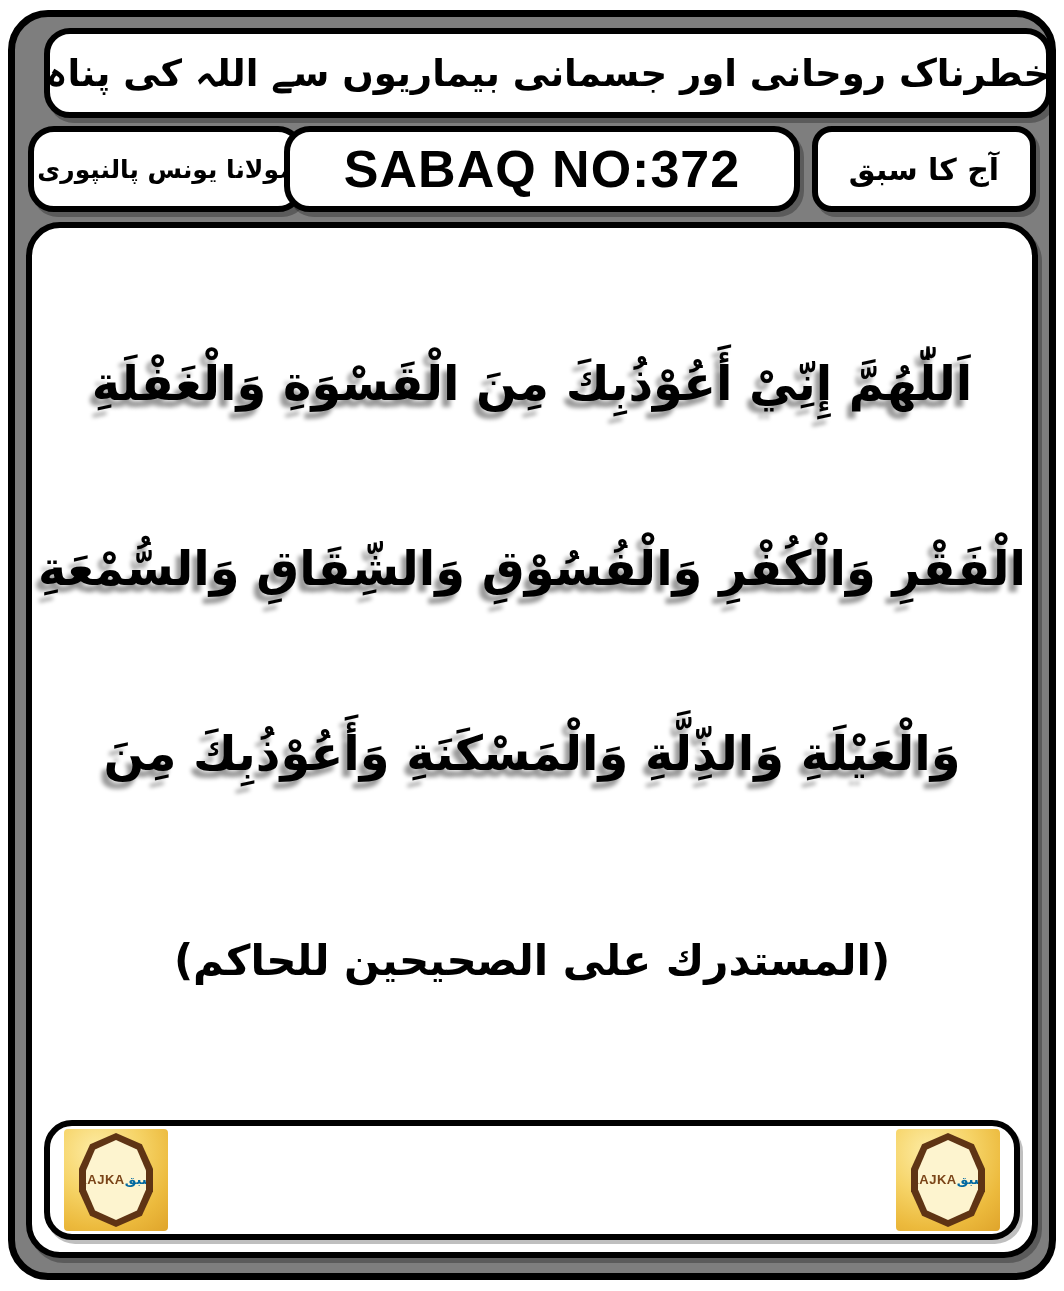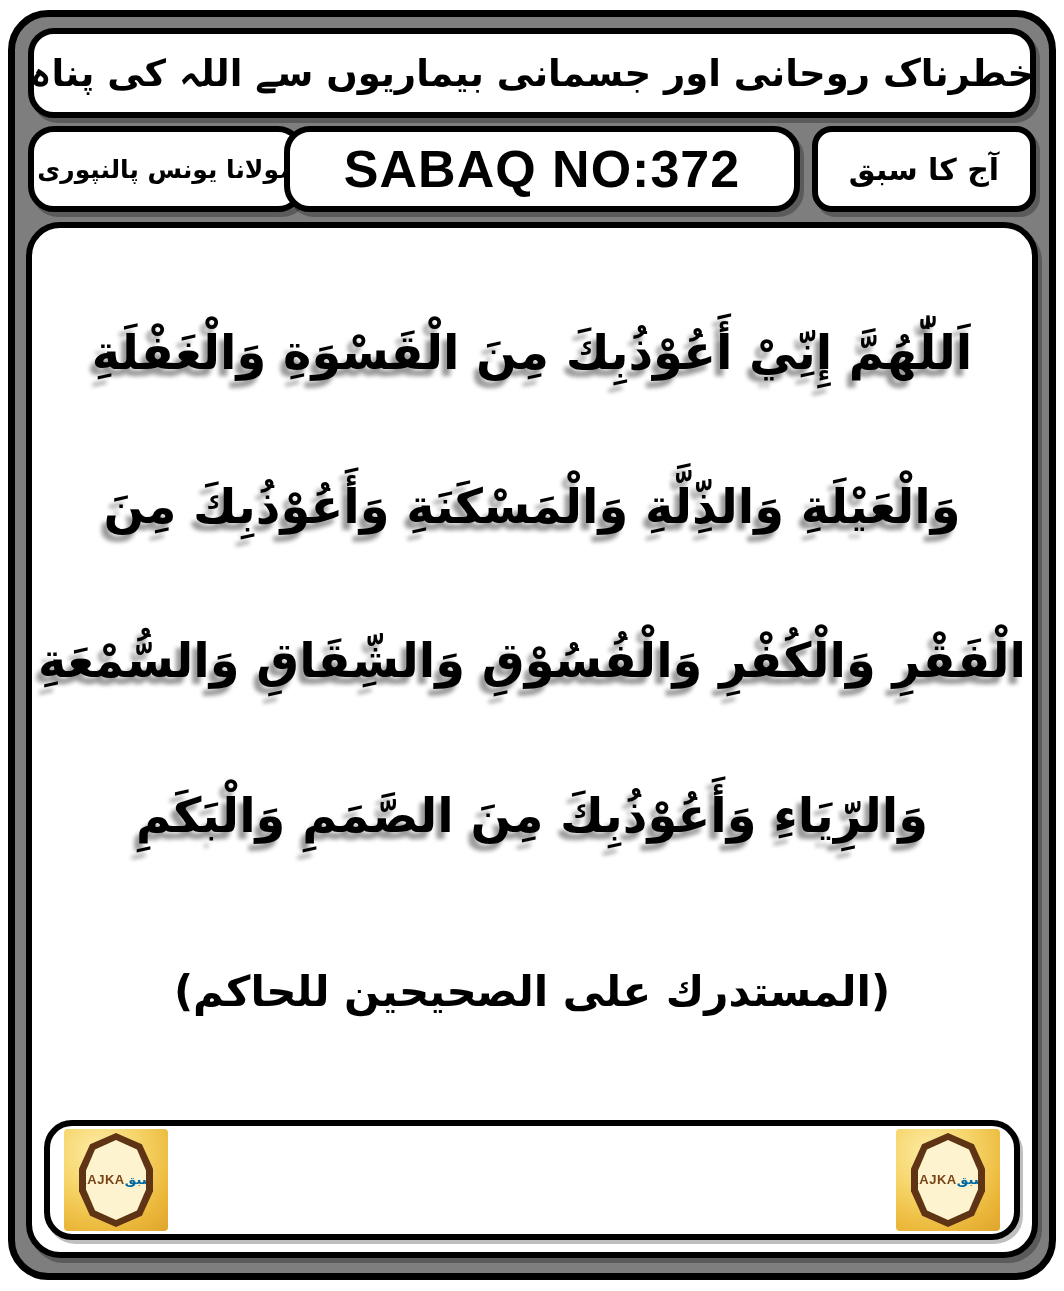--- a/index.html
+++ b/index.html
@@ -19,21 +19,21 @@
   }
 
   
   .wbox {
     position: absolute; background: #fff;
     border: 6px solid #000; border-radius: 26px;
     box-shadow: 4px 5px 0 rgba(0,0,0,0.28);
     display: flex; align-items: center; justify-content: center;
   }
 
-  .header-box { left: 28px; top: 28px; width: 1008px; height: 90px; }
+  .header-box { left: 44px; top: 28px; width: 1008px; height: 90px; }
   .header-title {
     direction: rtl; font-size: 37px; font-weight: bold; color: #000;
     white-space: nowrap; letter-spacing: 0px;
   }
 
   .author-box { left: 28px; top: 126px; width: 276px; height: 86px; }
   .author-name { direction: rtl; font-size: 25px; font-weight: bold; color: #000; white-space: nowrap; }
 
   .sabaq-box { left: 284px; top: 126px; width: 516px; height: 86px; }
   .sabaq-no {
@@ -125,23 +125,22 @@
     <div class="sabaq-no">SABAQ NO:372</div>
   </div>
 
   <div class="wbox aks-box">
     <div class="aks-label">آج کا سبق</div>
   </div>
 
   <div class="wbox main-box">
     <div class="dua-area">
       <div class="dua-line">اَللّٰهُمَّ إِنِّيْ أَعُوْذُبِكَ مِنَ الْقَسْوَةِ وَالْغَفْلَةِ</div>
+      <div class="dua-line">الْفَقْرِ وَالْكُفْرِ وَالْفُسُوْقِ وَالشِّقَاقِ وَالسُّمْعَةِ</div>
       <div class="dua-line">وَالْعَيْلَةِ وَالذِّلَّةِ وَالْمَسْكَنَةِ وَأَعُوْذُبِكَ مِنَ</div>
-      <div class="dua-line">الْفَقْرِ وَالْكُفْرِ وَالْفُسُوْقِ وَالشِّقَاقِ وَالسُّمْعَةِ</div>
-      <div class="dua-line">وَالرِّيَاءِ وَأَعُوْذُبِكَ مِنَ الصَّمَمِ وَالْبَكَمِ</div>
       <div class="dua-reference">(المستدرك على الصحيحين للحاكم)</div>
     </div>
 
     <div class="footer-box">
       <div class="badge">
         <div class="badge-hex-outer">
           <div class="badge-hex-inner">
             <div class="badge-t1">AAJ</div>
             <div class="badge-t2">KA</div>
             <div class="badge-t3">سبق</div>

